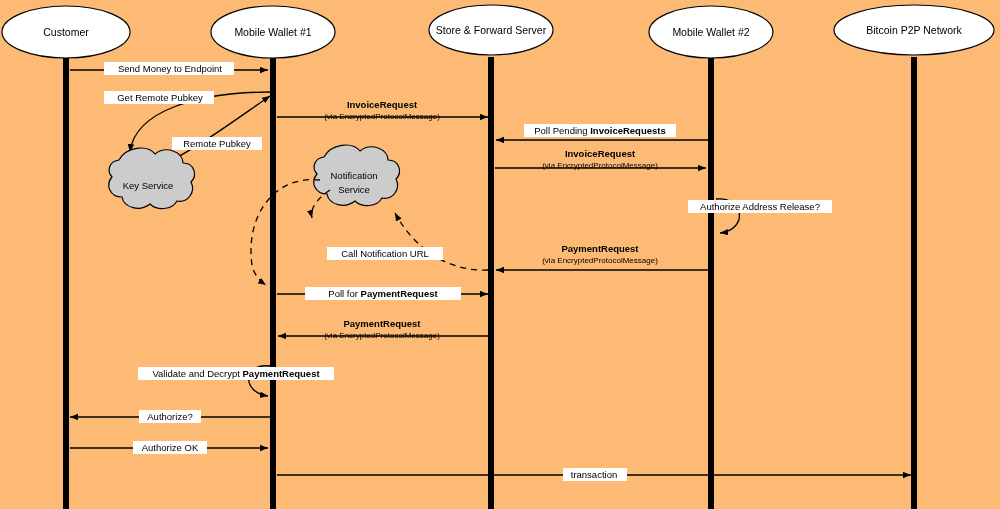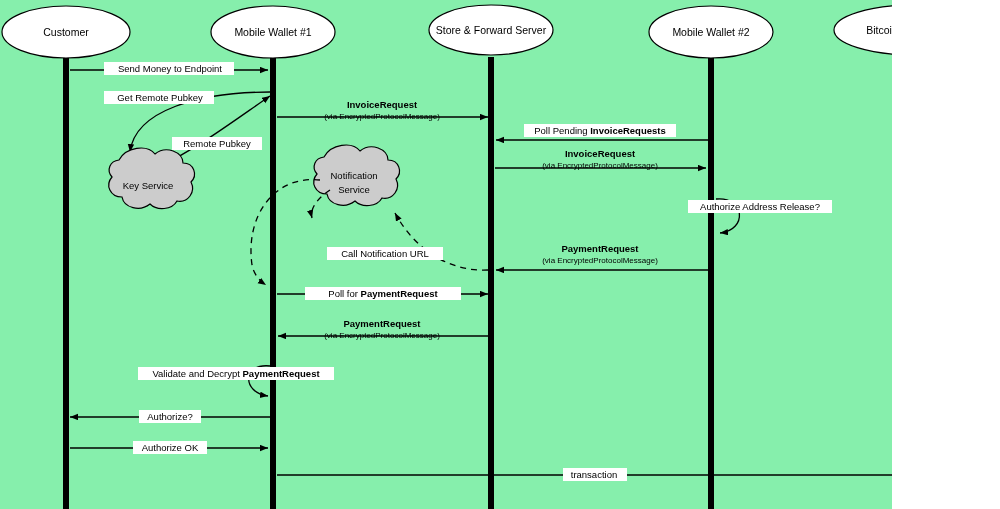--- a/index.html
+++ b/index.html
@@ -2,23 +2,23 @@
 <html><head>
 <meta charset="utf-8">
 <style>
   html, body {
     margin: 0;
     padding: 0;
     background: #ffffff;
   }
   #stage {
     position: relative;
-    width: 892px;
+    width: 1000px;
     height: 509px;
-    background: #86efac;
+    background: #fdba74;
     font-family: "Liberation Sans", sans-serif;
     overflow: hidden;
   }
   svg.diagram {
     position: absolute;
     left: 0;
     top: 0;
     width: 1000px;
     height: 509px;
   }

